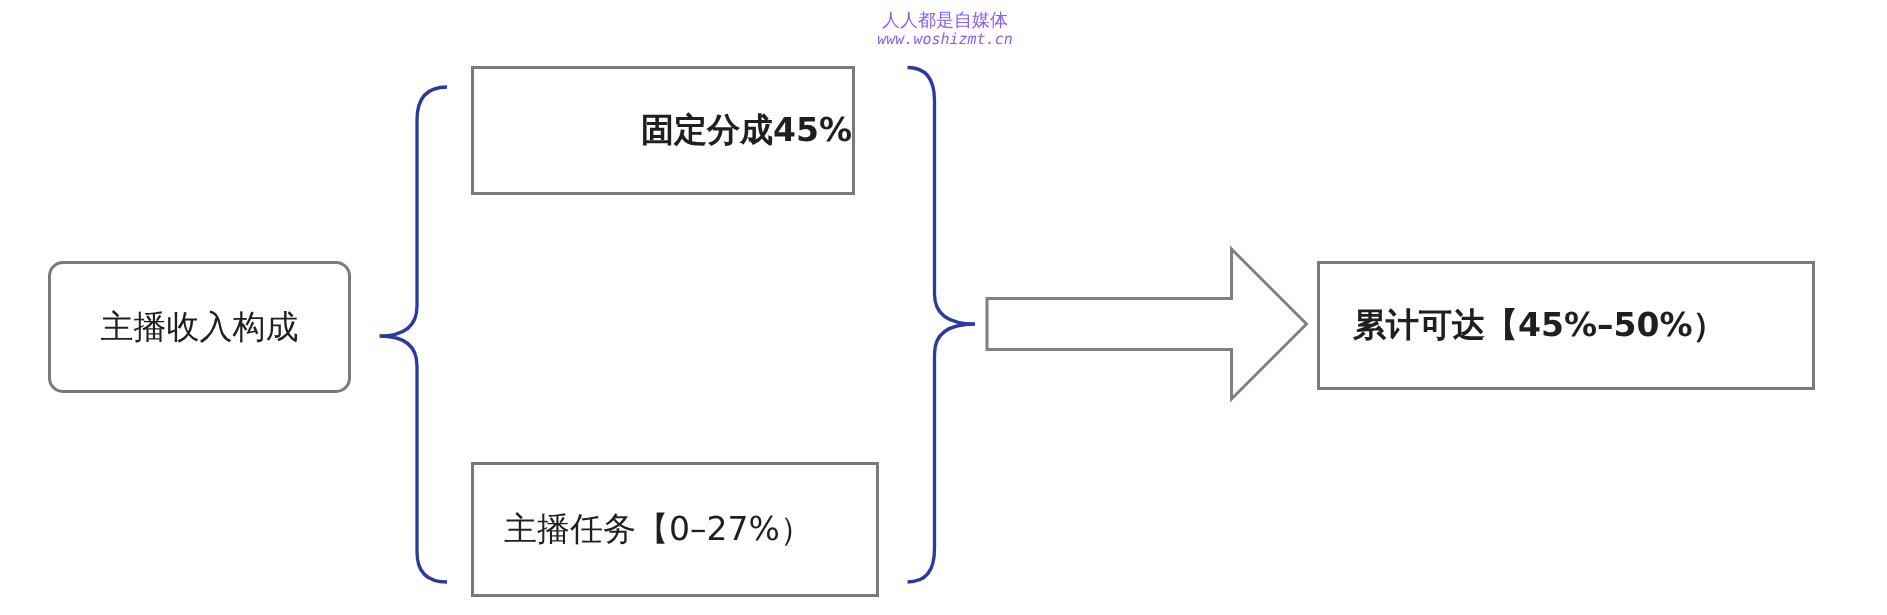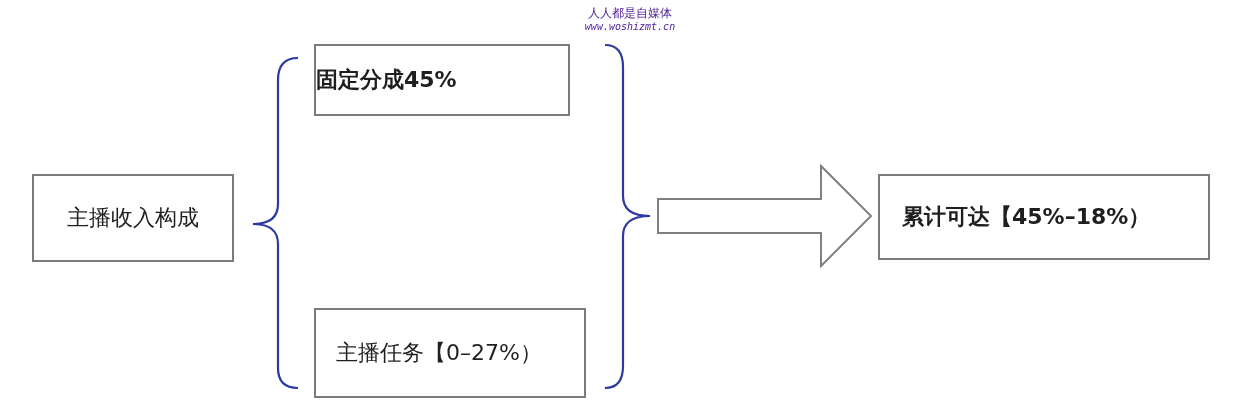--- a/index.html
+++ b/index.html
@@ -3,21 +3,21 @@
 <meta charset="utf-8">
 <style>
   html, body { margin: 0; padding: 0; background: #ffffff; }
   body { width: 1258px; height: 410px; position: relative; overflow: hidden;
          font-family: "DejaVu Sans", "Liberation Sans", sans-serif; color: #1f1f1f; }
   .box { position: absolute; box-sizing: border-box; border: 2px solid #7a7a7a;
          background: #fff; display: flex; align-items: center; }
   .box span { font-size: 22px; white-space: nowrap; }
   .bold span { font-weight: bold; }
   #wm { position: absolute; left: 560px; top: 6px; width: 140px; text-align: center;
-        color: #4c1d95; line-height: 14px; }
+        color: #8b5cf6; line-height: 14px; }
   #wm .t1 { font-size: 12px; }
   #wm .t2 { font-size: 10px; font-family: "DejaVu Sans Mono", monospace; font-style: italic; }
   svg { position: absolute; left: 0; top: 0; }
 </style>
 </head>
 <body>
 
 <div id="wm">
   <div class="t1">人人都是自媒体</div>
   <div class="t2">www.woshizmt.cn</div>
@@ -25,27 +25,27 @@
 
 <svg width="1258" height="410">
 
   <path d="M298,58 Q278,58 278,80 L278,204 Q278,224 253,224 Q278,224 278,244 L278,368 Q278,388 298,388" fill="none" stroke="#2b3aa0" stroke-width="2.2"></path>
 
   <path d="M605,45 Q623,45 623,67 L623,196 Q623,216 650,216 Q623,216 623,236 L623,366 Q623,388 605,388" fill="none" stroke="#2b3aa0" stroke-width="2.2"></path>
 
   <path d="M658,199 L821,199 L821,166 L871,216 L821,266 L821,233 L658,233 Z" fill="#ffffff" stroke="#808080" stroke-width="2"></path>
 </svg>
 
-<div class="box" style="left:32px; top:174px; width:202px; height:88px; justify-content:center;">
+<div class="box" style="left:32px; top:174px; width:202px; height:88px; justify-content:center;border-radius:10px;">
   <span>主播收入构成</span>
 </div>
 
-<div class="box bold" style="left:314px; top:44px; width:256px; height:72px; justify-content:flex-start;">
+<div class="box bold" style="left:314px; top:44px; width:256px; height:86px; justify-content:flex-end;">
   <span>固定分成45%</span>
 </div>
 
 <div class="box" style="left:314px; top:308px; width:272px; height:90px; padding-left:20px;">
   <span>主播任务【0–27%）</span>
 </div>
 
 <div class="box bold" style="left:878px; top:174px; width:332px; height:86px; padding-left:22px;">
-  <span>累计可达【45%–18%）</span>
+  <span>累计可达【45%–50%）</span>
 </div>
 
 </body></html>

